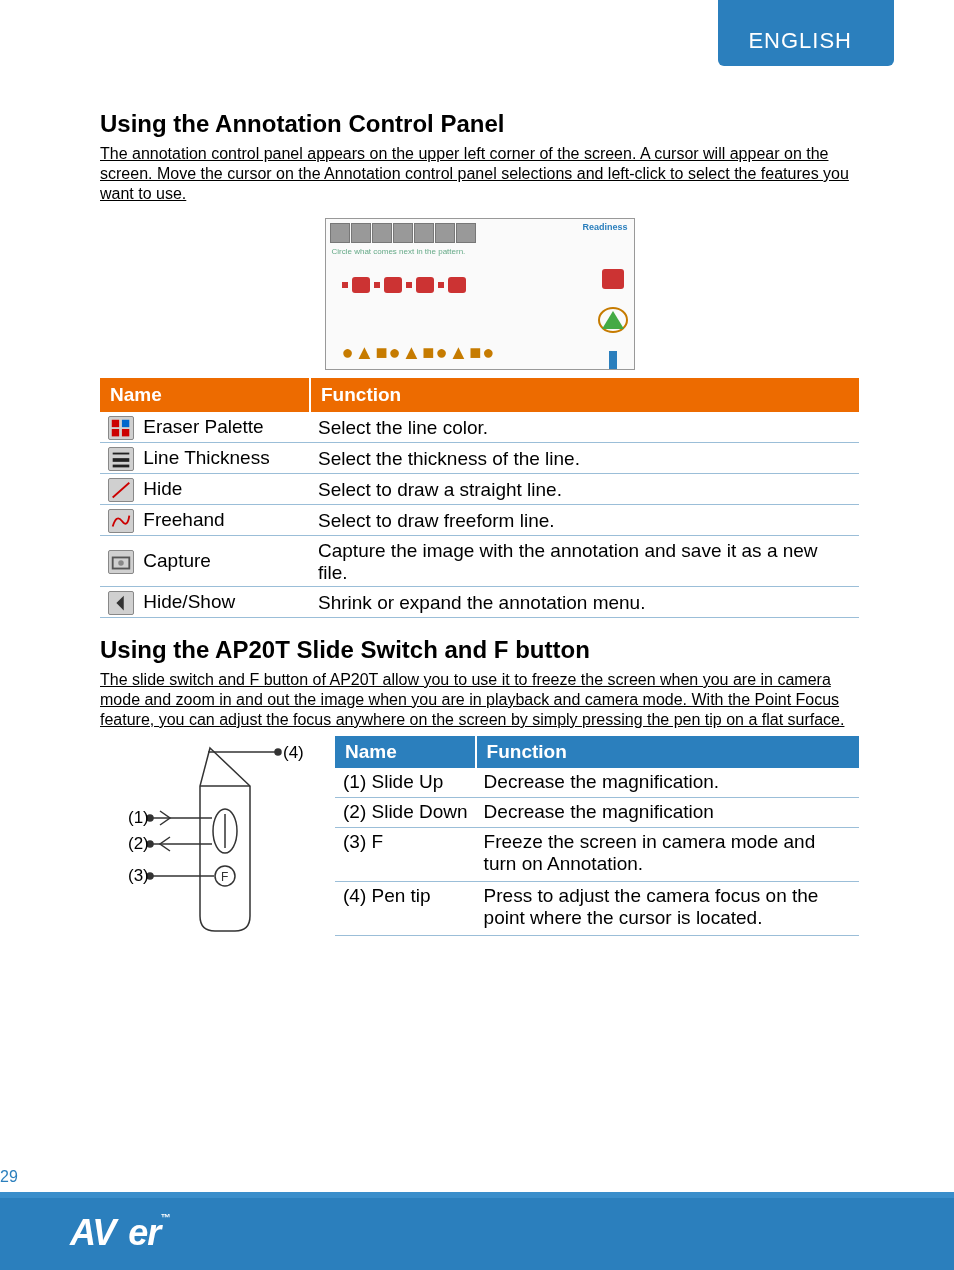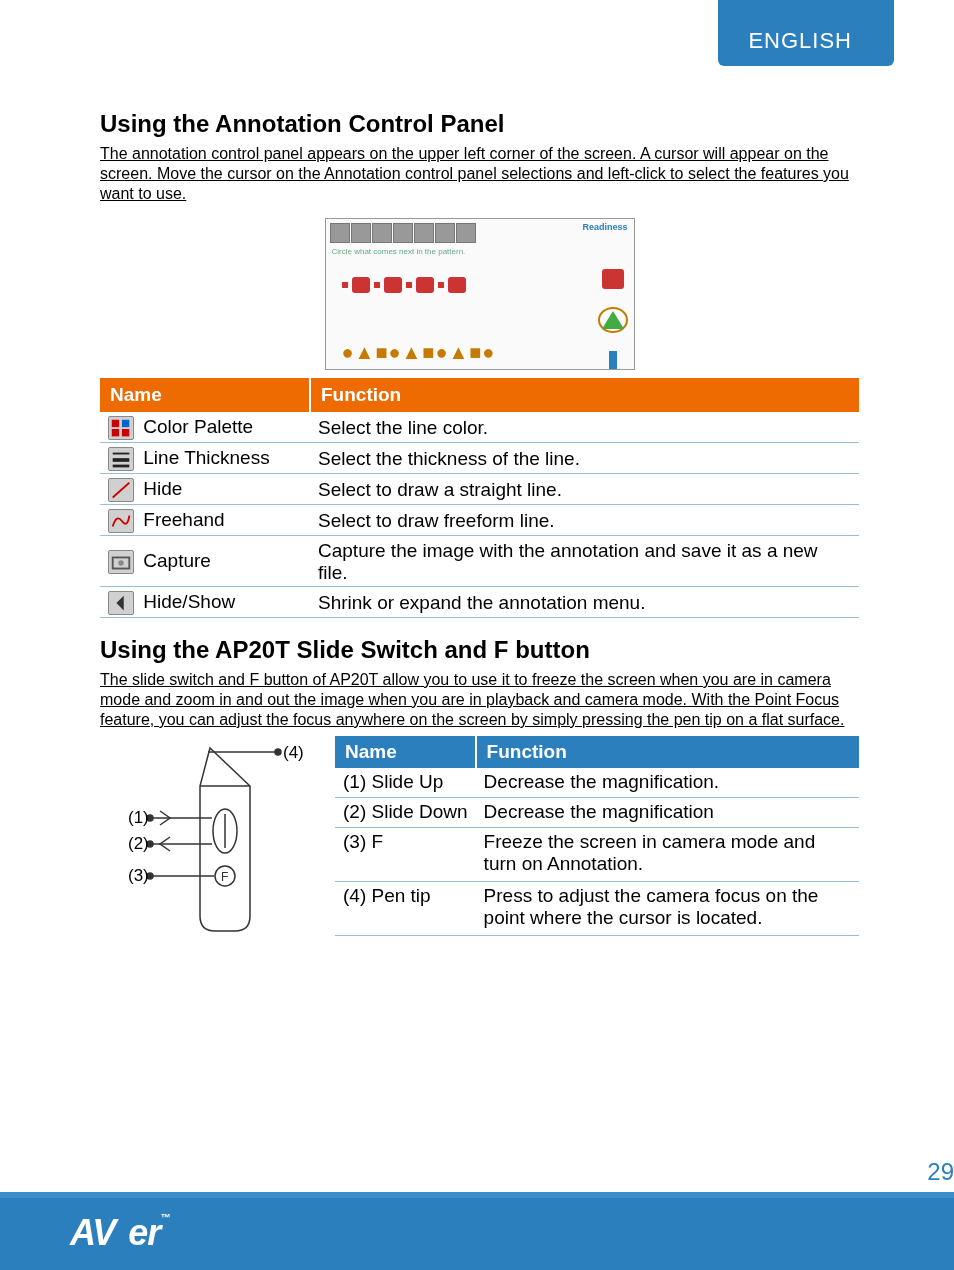--- a/index.html
+++ b/index.html
@@ -143,24 +143,23 @@
     left: 0;
     right: 0;
     height: 78px;
     background: #2b7fbd;
     border-top: 6px solid #3a8ecb;
   }
   .page-num {
     position: absolute;
     bottom: 84px;
     left: 0; right: 0;
-    text-align: right;
+    text-align: left;
     color: #2b7fbd;
-    font-size: 24px;
-    padding-left: 32px;
+    font-size: 16px;
   }
   .logo {
     position: absolute;
     bottom: 16px;
     left: 70px;
     color: #fff;
     font-size: 36px;
     font-weight: bold;
     font-style: italic;
     letter-spacing: -1px;
@@ -222,21 +221,21 @@
     </thead>
     <tbody>
       <tr>
         <td class="name-cell">
           <span class="icon"><svg viewBox="0 0 26 24">
                 <rect x="3" y="3" width="8" height="8" fill="#c00"></rect>
                 <rect x="14" y="3" width="8" height="8" fill="#06c"></rect>
                 <rect x="3" y="13" width="8" height="8" fill="#c00"></rect>
                 <rect x="14" y="13" width="8" height="8" fill="#c00"></rect>
               </svg></span>
-          <span>Color Palette</span>
+          <span>Eraser Palette</span>
         </td>
         <td>Select the line color.</td>
       </tr>
       <tr>
         <td class="name-cell">
           <span class="icon"><svg viewBox="0 0 26 24">
                 <rect x="4" y="5" width="18" height="2" fill="#222"></rect>
                 <rect x="4" y="11" width="18" height="4" fill="#222"></rect>
                 <rect x="4" y="18" width="18" height="3" fill="#222"></rect>
               </svg></span>

